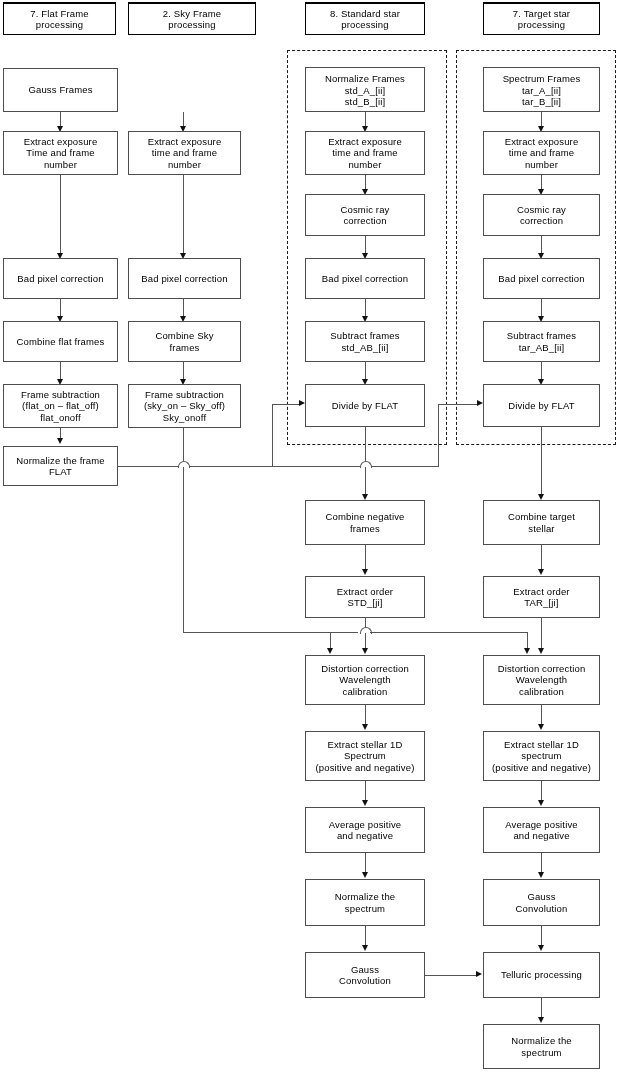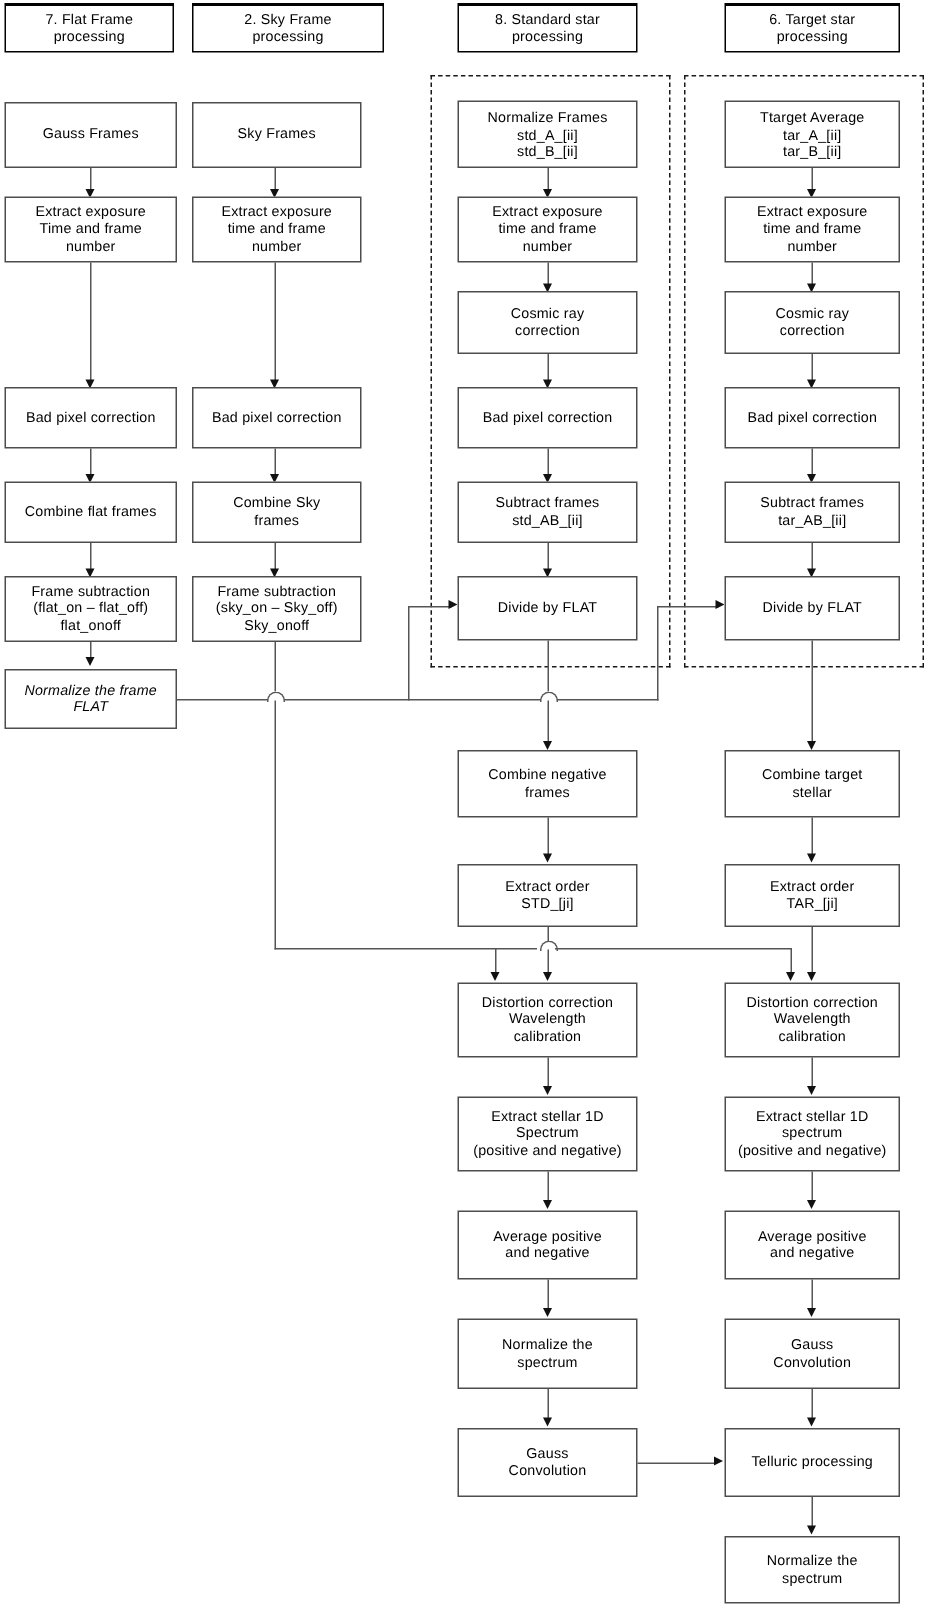--- a/index.html
+++ b/index.html
@@ -85,21 +85,21 @@
 
   <div class="dashgroup" style="left:287px; top:50px; width:160px; height:395px;"></div>
   <div class="dashgroup" style="left:456px; top:50px; width:160px; height:395px;"></div>
 
   <div class="box header" style="left:3px; top:2px; width:113px; height:33px;">7. Flat Frame
 processing</div>
   <div class="box header" style="left:128px; top:2px; width:128px; height:33px;">2. Sky Frame
 processing</div>
   <div class="box header" style="left:305px; top:2px; width:120px; height:33px;">8. Standard star
 processing</div>
-  <div class="box header" style="left:483px; top:2px; width:117px; height:33px;">6. Target star
+  <div class="box header" style="left:483px; top:2px; width:117px; height:33px;">7. Target star
 processing</div>
 
   <div class="box centered" style="left:3px; top:68px; width:115px; height:44px;">Gauss Frames</div>
   <div class="ln lnv" style="left:60px; top:112px; height:17px;"></div>
   <div class="arrow-d" style="left:57px; top:126px;"></div>
 
   <div class="box centered" style="left:3px; top:131px; width:115px; height:44px;">Extract exposure
 Time and frame
 number</div>
   <div class="ln lnv" style="left:60px; top:175px; height:81px;"></div>
@@ -112,24 +112,23 @@
   <div class="box centered" style="left:3px; top:321px; width:115px; height:41px;">Combine flat frames</div>
   <div class="ln lnv" style="left:60px; top:362px; height:20px;"></div>
   <div class="arrow-d" style="left:57px; top:379px;"></div>
 
   <div class="box centered" style="left:3px; top:384px; width:115px; height:44px;">Frame subtraction
 (flat_on – flat_off)
 flat_onoff</div>
   <div class="ln lnv" style="left:60px; top:428px; height:12px;"></div>
   <div class="arrow-d" style="left:57px; top:438px;"></div>
 
-  <div class="box centered" style="left:3px; top:446px; width:115px; height:40px;font-style:italic;">Normalize the frame
+  <div class="box centered" style="left:3px; top:446px; width:115px; height:40px;">Normalize the frame
 FLAT</div>
 
-  <div class="box centered" style="left:128px; top:68px; width:113px; height:44px;">Sky  Frames</div>
   <div class="ln lnv" style="left:183px; top:112px; height:17px;"></div>
   <div class="arrow-d" style="left:180px; top:126px;"></div>
 
   <div class="box centered" style="left:128px; top:131px; width:113px; height:44px;">Extract exposure
 time and frame
 number</div>
   <div class="ln lnv" style="left:183px; top:175px; height:81px;"></div>
   <div class="arrow-d" style="left:180px; top:253px;"></div>
 
   <div class="box centered" style="left:128px; top:258px; width:113px; height:41px;">Bad pixel correction</div>
@@ -233,21 +232,21 @@
 spectrum</div>
   <div class="ln lnv" style="left:365px; top:926px; height:21px;"></div>
   <div class="arrow-d" style="left:362px; top:945px;"></div>
 
   <div class="box centered" style="left:305px; top:952px; width:120px; height:46px;">Gauss
 Convolution</div>
 
   <div class="ln lnh" style="left:425px; top:975px; width:52px;"></div>
   <div class="arrow-r" style="left:476px; top:971px;"></div>
 
-  <div class="box" style="left:483px; top:67px; width:117px; height:45px;">Ttarget Average
+  <div class="box" style="left:483px; top:67px; width:117px; height:45px;">Spectrum Frames
 tar_A_[ii]
 tar_B_[ii]</div>
   <div class="ln lnv" style="left:541px; top:112px; height:17px;"></div>
   <div class="arrow-d" style="left:538px; top:126px;"></div>
 
   <div class="box centered" style="left:483px; top:131px; width:117px; height:44px;">Extract exposure
 time and frame
 number</div>
   <div class="ln lnv" style="left:541px; top:175px; height:17px;"></div>
   <div class="arrow-d" style="left:538px; top:189px;"></div>

